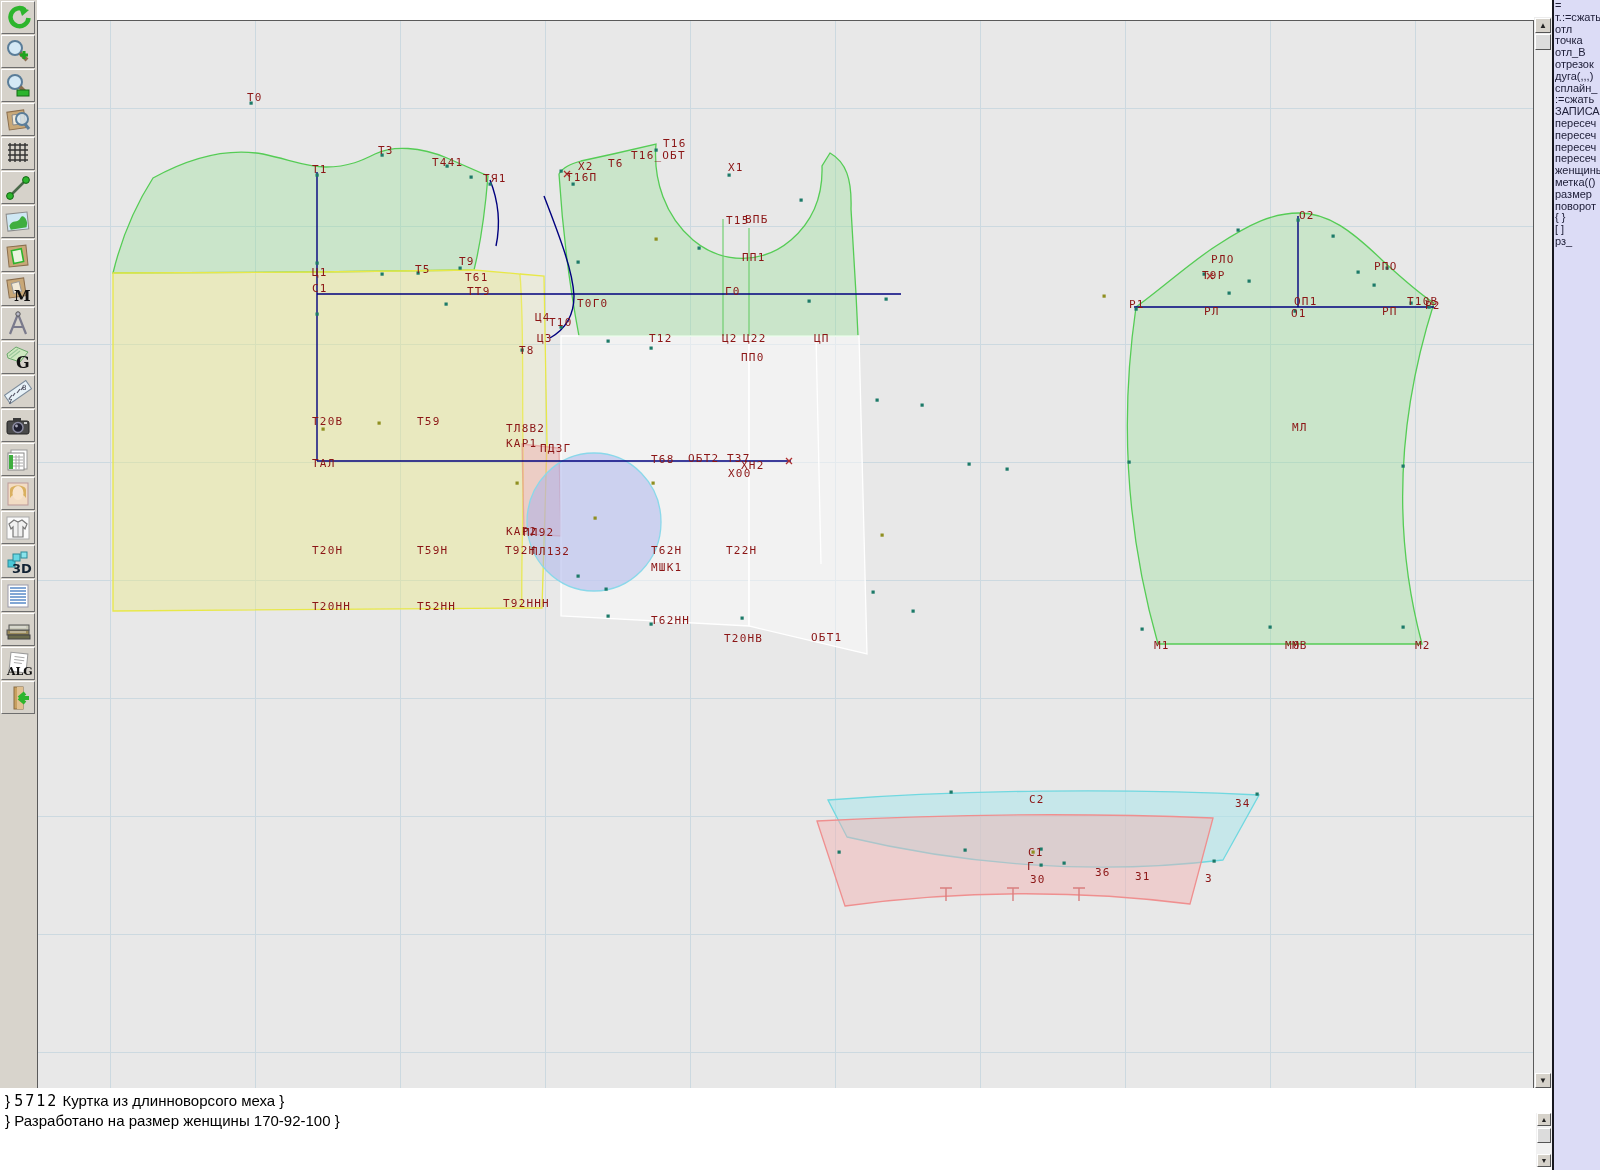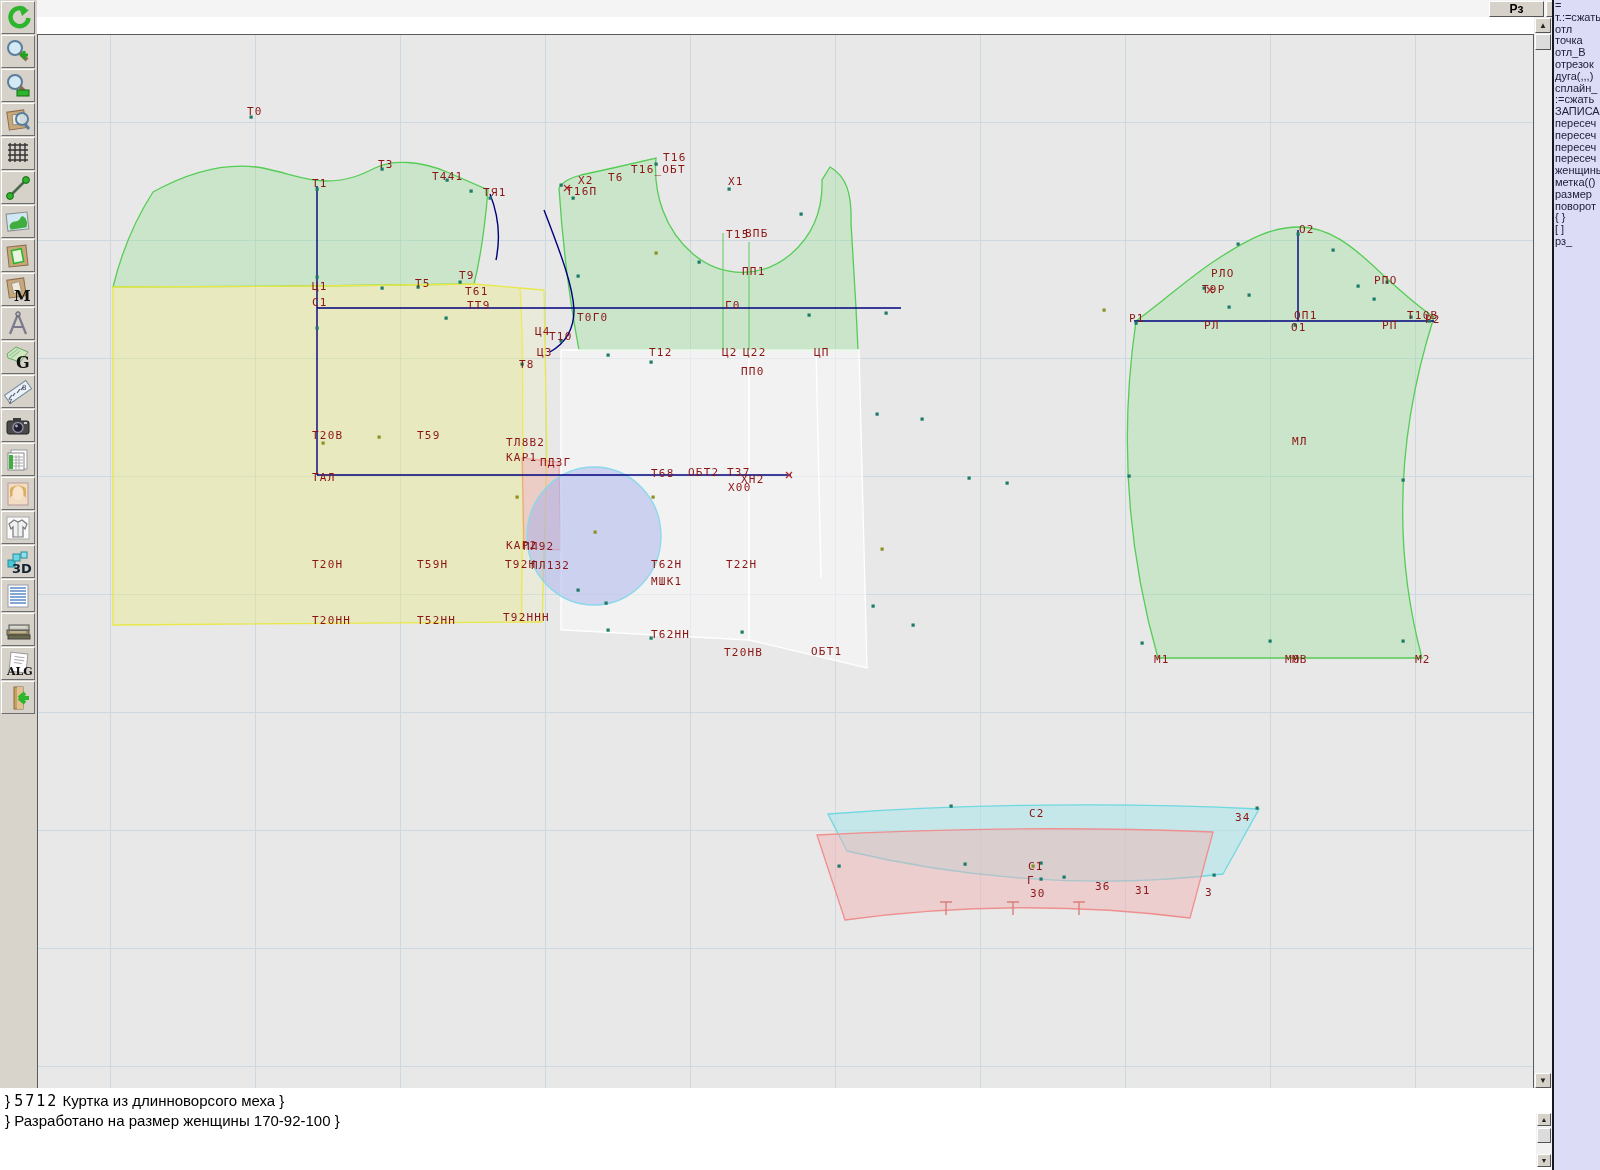--- a/index.html
+++ b/index.html
@@ -14,21 +14,21 @@
   .tbtn svg{display:block;}
   
   #topstrip{position:absolute;left:37px;top:0;width:1515px;height:17px;background:#f4f4f4;}
   .topbtn{position:absolute;top:1px;height:16px;background:#d6d2ca;color:#000;
           font-size:12px;font-weight:bold;text-align:center;line-height:15px;
           border-top:1px solid #fff;border-left:1px solid #fff;
           border-right:1px solid #555;border-bottom:1px solid #555;box-sizing:border-box;cursor:pointer;}
   #btn-rz{left:1452px;width:55px;}
   #btn-md{left:1509px;width:43px;}
   
-  #canvas{position:absolute;left:37px;top:34px;width:1497px;height:1073px;
+  #canvas{position:absolute;left:37px;top:20px;width:1497px;height:1073px;
           background-color:#e8e8e8;
           background-image:linear-gradient(to right,#ccd9e0 1px,transparent 1px),
                            linear-gradient(to bottom,#ccd9e0 1px,transparent 1px);
           background-size:145px 100%,100% 118px;
           background-position:72px 0,0 87px;
           border:1px solid #5a5a5a;box-sizing:border-box;overflow:hidden;}
   
   .sb{position:absolute;background:#ececec;}
   #vscroll{left:1534px;top:17px;width:18px;height:1073px;}
   #hscroll{left:37px;top:1090px;width:1515px;height:20px;background:#f4f4f4;}
@@ -200,24 +200,20 @@
       </div>
       <div class="tbtn">
         <svg width="28" height="28" viewBox="0 0 28 28">
           <rect x="10" y="3" width="9" height="22" fill="#c8a060" stroke="#8a6d40"></rect>
           <rect x="13" y="3" width="6" height="22" fill="#e0c090"></rect>
           <path d="M25 14 L15 14 M15 14 L21 9 M15 14 L21 19" stroke="#2db52d" stroke-width="4" fill="none"></path>
         </svg>
       </div>
     </div>
 
-  <div id="topstrip">
-    <div id="btn-rz" class="topbtn">Рз</div>
-    <div id="btn-md" class="topbtn">Мд</div>
-  </div>
 
   <div id="canvas">
     <svg id="cv" width="1497" height="1073" viewBox="37 17 1497 1073" xmlns="http://www.w3.org/2000/svg">
         <path d="M152,174 C190,153 228,144 262,150 C290,156 305,163 325,163 C348,163 362,156 374,150 C392,141 420,143 446,154 L487,172 C484,208 479,242 473,266 L316,268 L112,269 C120,236 134,202 152,174 Z" fill="rgba(140,225,140,0.32)" stroke="#55cc55" stroke-width="1.3"></path>
         <path d="M558,170 C562,163 570,160 580,157 L612,150 L655,140 C652,176 664,212 692,236 C722,261 762,260 790,236 C812,217 822,193 821,162 L829,149 C845,158 851,175 850,205 L855,290 L857,332 L578,332 C570,290 562,232 558,170 Z" fill="rgba(140,225,140,0.32)" stroke="#55cc55" stroke-width="1.3"></path>
         <path d="M1135,303 C1160,285 1190,258 1215,242 C1250,219 1272,209 1298,209 C1327,209 1350,226 1382,257 C1404,277 1420,291 1433,299 Q1377,475 1421,640 L1157,640 Q1110,475 1135,303 Z" fill="rgba(140,225,140,0.32)" stroke="#55cc55" stroke-width="1.3"></path>
         <path d="M112,269 L316,268 L473,266 L519,270 C523,320 521,380 522,440 C523,500 520,560 521,604 L112,607 Z" fill="rgba(235,235,130,0.40)" stroke="#e8e848" stroke-width="1.3"></path>
         <path d="M519,270 L543,272 L546,440 L541,604 L521,604" fill="rgba(240,240,180,0.25)" stroke="#e8e848" stroke-width="1.3"></path>
         <path d="M521,440 L558,444 L560,532 L523,530 Z" fill="rgba(240,170,170,0.45)" stroke="rgba(230,140,140,0.6)" stroke-width="1.3"></path>
         <path d="M560,332 L748,332 L748,622 L560,612 Z" fill="rgba(252,252,252,0.50)" stroke="#ffffff" stroke-width="1.3"></path>

